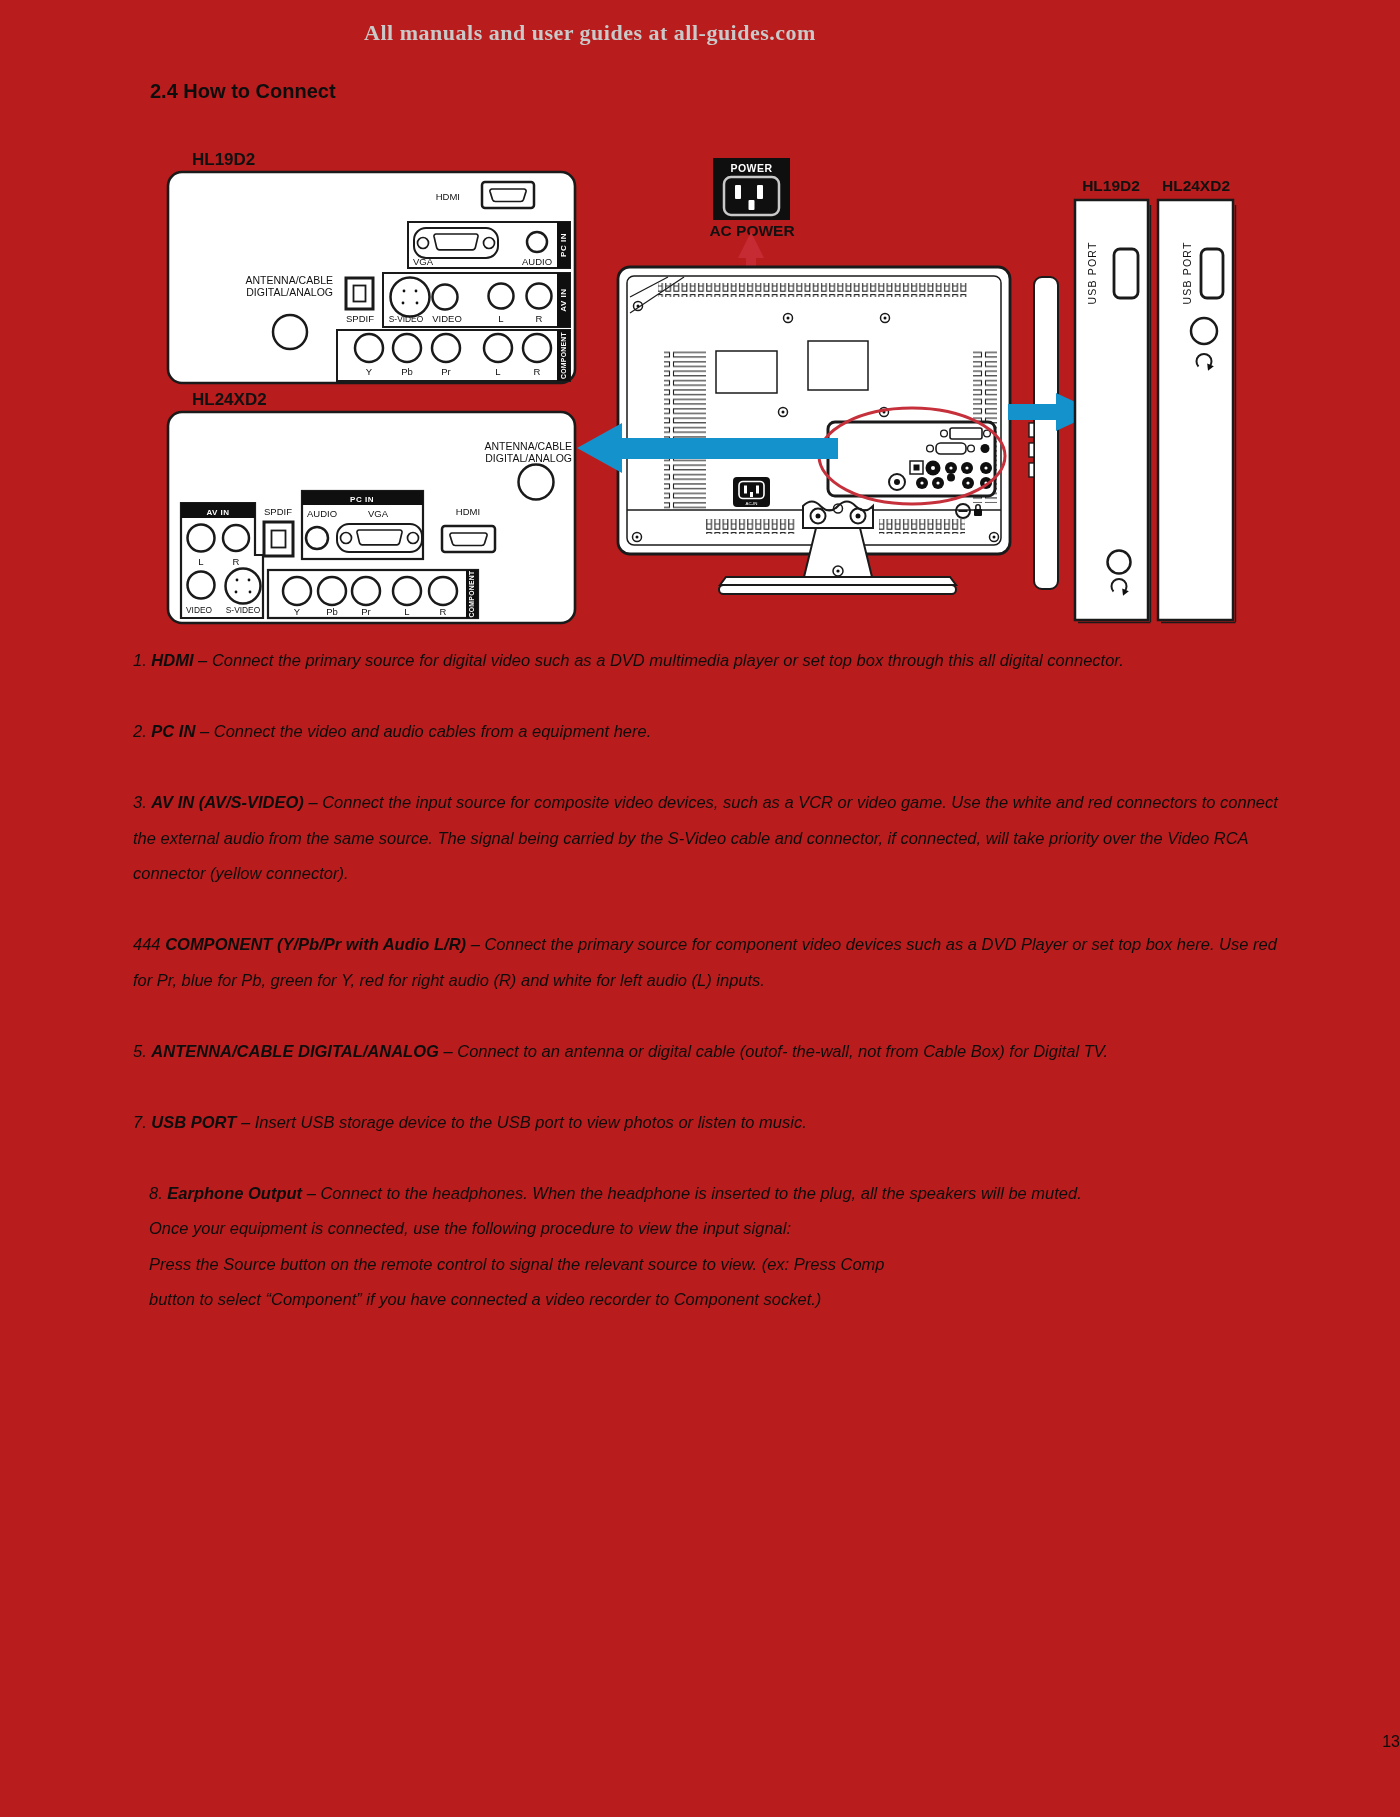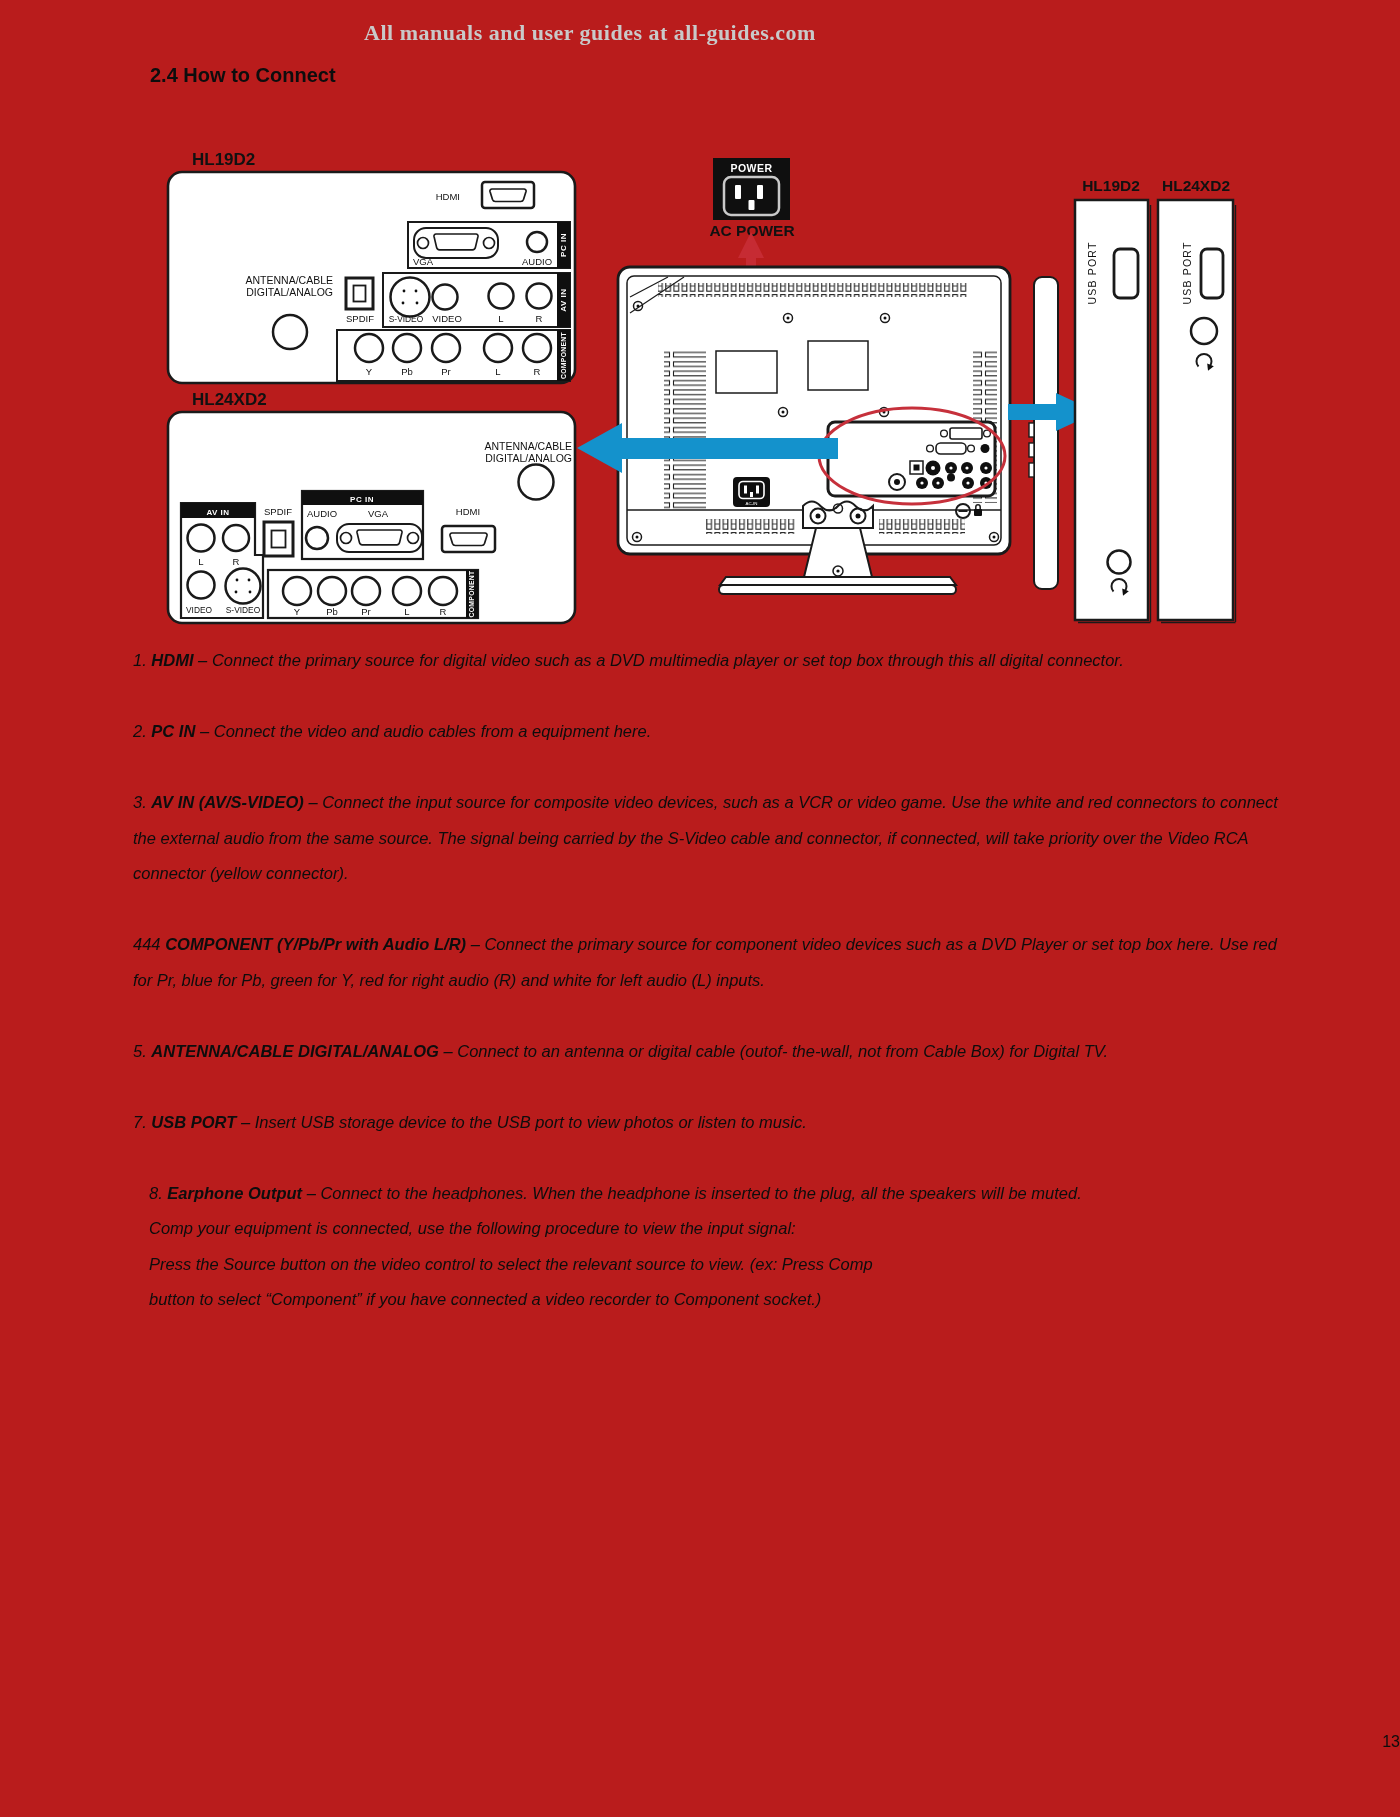--- a/index.html
+++ b/index.html
@@ -1,21 +1,21 @@
 <!DOCTYPE html>
 <html><head>
 <meta charset="utf-8">
 <style>
   html,body{margin:0;padding:0;background:#fff;}
   .page{position:relative;width:1400px;height:1817px;background:#b91c1c;
         font-family:"Liberation Sans",sans-serif;color:#0d0d0d;overflow:hidden;}
   .watermark{position:absolute;top:20px;left:0;width:1180px;text-align:center;
         font-family:"Liberation Serif",serif;font-weight:bold;font-size:22px;
         color:#c9c9c9;letter-spacing:.5px;}
-  .doc-title{position:absolute;left:150px;top:64px;font-size:20px;font-weight:bold;}
+  .doc-title{position:absolute;left:150px;top:80px;font-size:20px;font-weight:bold;}
   .diagram{position:absolute;left:0;top:125px;}
   .content{position:absolute;left:133px;top:643px;width:1145px;
         font-size:16.5px;line-height:35.5px;font-style:italic;}
   .content p.item{margin:0 0 35.5px 0;}
   .content p.closing{margin:16px;}
   .page-num{position:absolute;top:1733px;left:0;width:1400px;text-align:right;font-size:16px;}
   
   svg text{font-family:"Liberation Sans",sans-serif;fill:#111;}
   .o{fill:#fff;stroke:#1a1a1a;}
   .n{fill:none;stroke:#1a1a1a;}
@@ -344,20 +344,20 @@
   </svg>
 
   <div class="content">
     <p class="item"><span>1.</span> <strong>HDMI</strong><span> – Connect the primary source for digital video such as a DVD multimedia player or set top box through this all digital connector.</span></p>
     <p class="item"><span>2.</span> <strong>PC IN</strong><span> – Connect the video and audio cables from a equipment here.</span></p>
     <p class="item"><span>3.</span> <strong>AV IN (AV/S-VIDEO)</strong><span> – Connect the input source for composite video devices, such as a VCR or video game. Use the white and red connectors to connect the external audio from the same source. The signal being carried by the S-Video cable and connector, if connected, will take priority over the Video RCA connector (yellow connector).</span></p>
     <p class="item"><span>444</span> <strong>COMPONENT (Y/Pb/Pr with Audio L/R)</strong><span> – Connect the primary source for component video devices such as a DVD Player or set top box here. Use red for Pr, blue for Pb, green for Y, red for right audio (R) and white for left audio (L) inputs.</span></p>
     <p class="item"><span>5.</span> <strong>ANTENNA/CABLE DIGITAL/ANALOG</strong><span> – Connect to an antenna or digital cable (outof- the-wall, not from Cable Box) for Digital TV.</span></p>
     <p class="item"><span>7.</span> <strong>USB PORT</strong><span> – Insert USB storage device to the USB port to view photos or listen to music.</span></p>
     <p class="closing"><span>8.</span> <strong>Earphone Output</strong><span> – Connect to the headphones. When the headphone is inserted to the plug, all the speakers will be muted.</span><br>
-      <span>Comp your equipment is connected, use the following procedure to view the input signal:</span><br>
-      <span>Press the Source button on the video control to select the relevant source to view. (ex: Press Comp</span><br>
+      <span>Once your equipment is connected, use the following procedure to view the input signal:</span><br>
+      <span>Press the Source button on the remote control to signal the relevant source to view. (ex: Press Comp</span><br>
       <span>button to select “Component” if you have connected a video recorder to Component socket.)</span>
     </p>
   </div>
 
   <div class="page-num">13</div>
 </div>
 
 </body></html>

